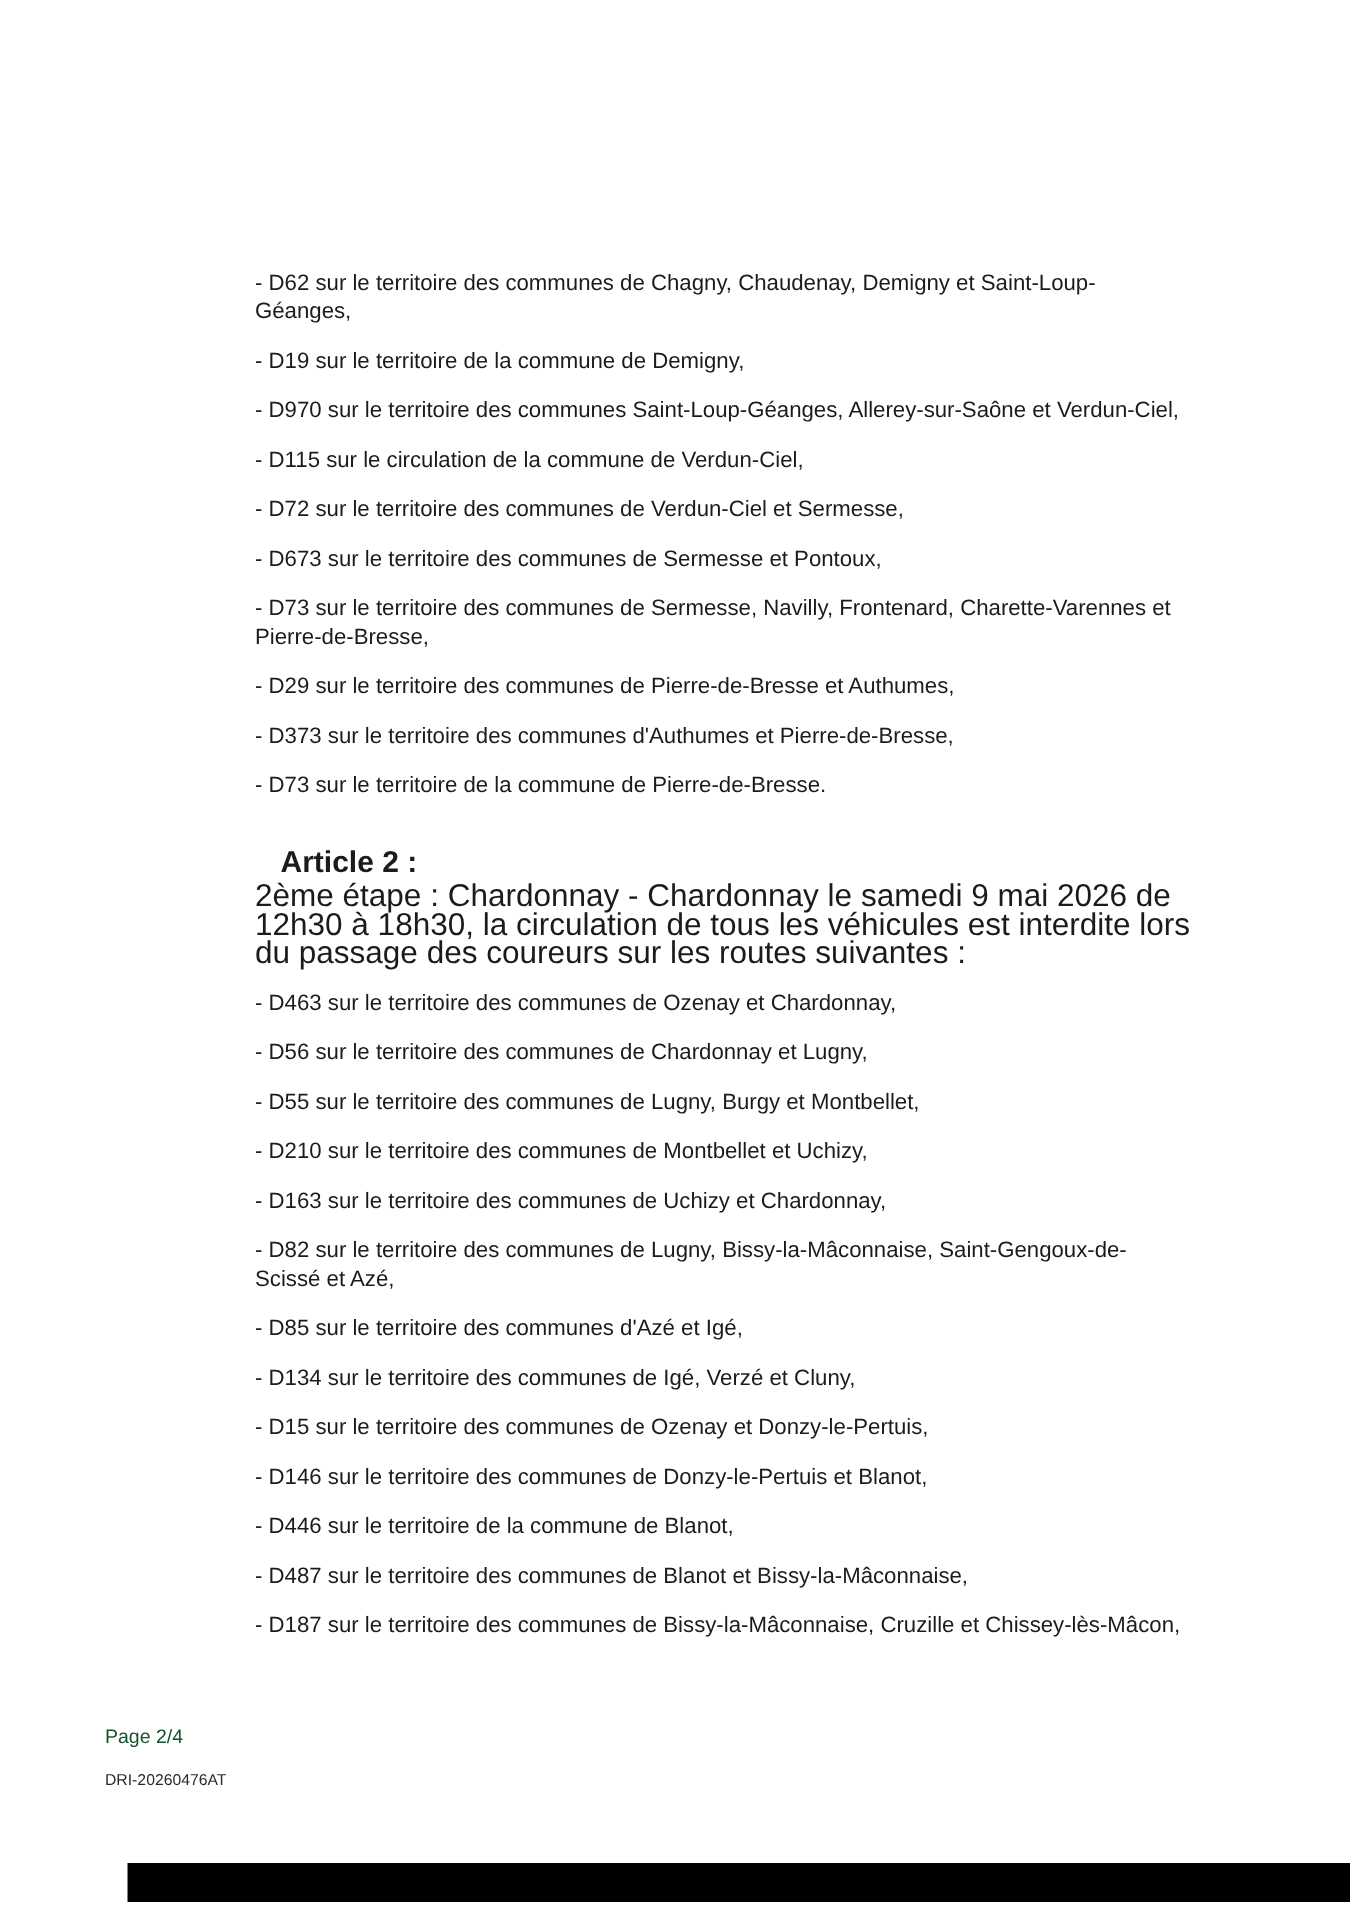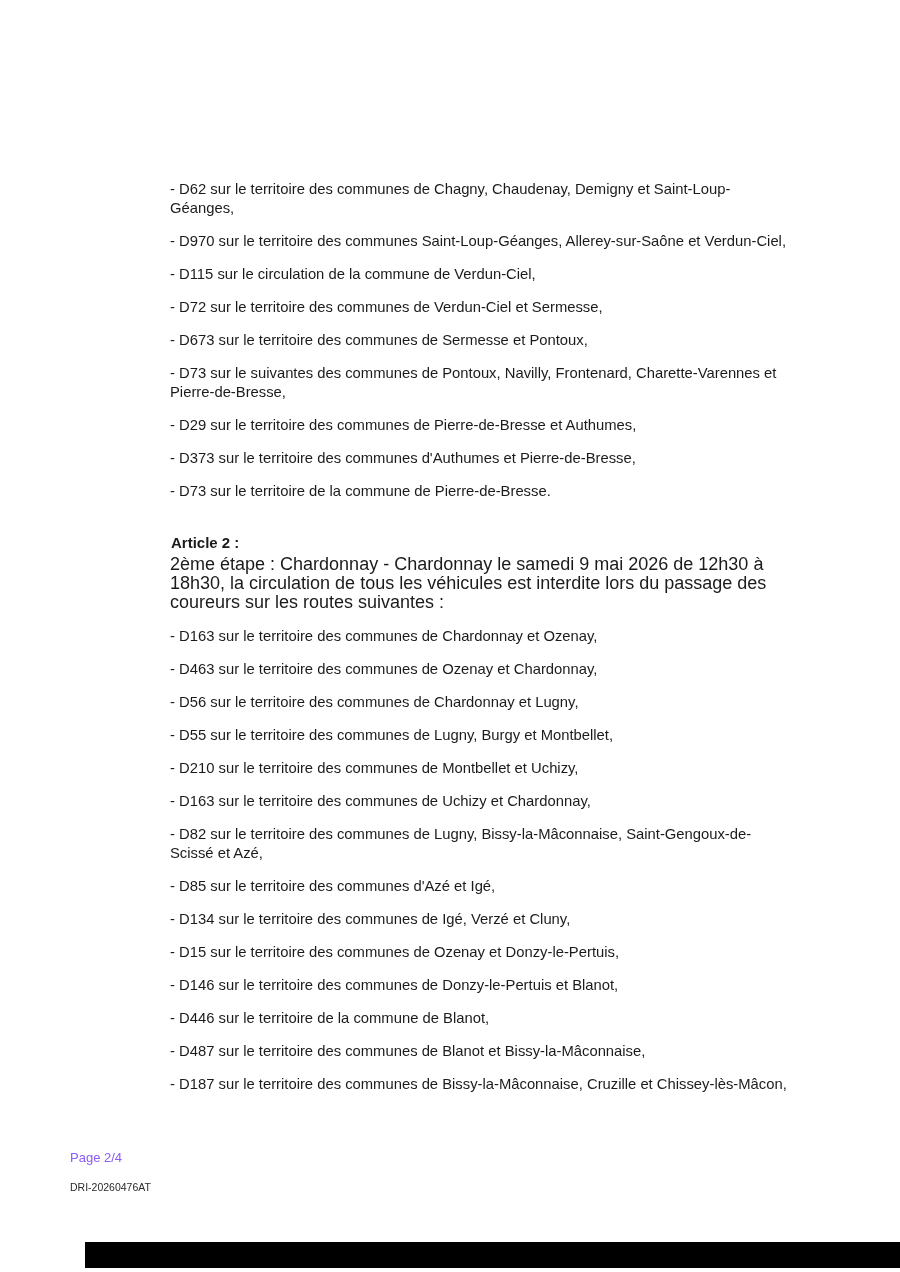--- a/index.html
+++ b/index.html
@@ -21,37 +21,37 @@
     left: 170px;
     top: 180px;
     width: 624px;
   }
   .road-item {
     margin: 0 0 14px 0;
     font-size: 14.8px;
     line-height: 19px;
   }
   .article-heading {
-    margin: 32px 0 3px 1px;
-    font-size: 15px;
+    margin: 32px 0 3px 17px;
+    font-size: 20px;
     line-height: 19px;
     font-weight: bold;
   }
   .article-intro {
     margin: 0 0 15px 0;
-    font-size: 18px;
+    font-size: 21px;
     line-height: 19px;
   }
   .footer-page {
     position: absolute;
     left: 70px;
     top: 1150px;
     font-size: 13px;
     line-height: 15px;
-    color: #8b5cf6;
+    color: #14532d;
   }
   .footer-ref {
     position: absolute;
     left: 70px;
     top: 1181px;
     font-size: 10.5px;
     line-height: 12px;
     color: #2a2a2a;
   }
   .scan-bar {
@@ -64,33 +64,33 @@
   }
 </style>
 </head>
 <body>
 
 <div class="page">
 
   <div class="content">
 
     <p class="road-item">- D62 sur le territoire des communes de Chagny, Chaudenay, Demigny et Saint-Loup-Géanges,</p>
+    <p class="road-item">- D19 sur le territoire de la commune de Demigny,</p>
     <p class="road-item">- D970 sur le territoire des communes Saint-Loup-Géanges, Allerey-sur-Saône et Verdun-Ciel,</p>
     <p class="road-item">- D115 sur le circulation de la commune de Verdun-Ciel,</p>
     <p class="road-item">- D72 sur le territoire des communes de Verdun-Ciel et Sermesse,</p>
     <p class="road-item">- D673 sur le territoire des communes de Sermesse et Pontoux,</p>
-    <p class="road-item">- D73 sur le suivantes des communes de Pontoux, Navilly, Frontenard, Charette-Varennes et Pierre-de-Bresse,</p>
+    <p class="road-item">- D73 sur le territoire des communes de Sermesse, Navilly, Frontenard, Charette-Varennes et Pierre-de-Bresse,</p>
     <p class="road-item">- D29 sur le territoire des communes de Pierre-de-Bresse et Authumes,</p>
     <p class="road-item">- D373 sur le territoire des communes d'Authumes et Pierre-de-Bresse,</p>
     <p class="road-item">- D73 sur le territoire de la commune de Pierre-de-Bresse.</p>
 
     <p class="article-heading">Article 2 :</p>
     <p class="article-intro">2ème étape : Chardonnay - Chardonnay le samedi 9 mai 2026 de 12h30 à 18h30, la circulation de tous les véhicules est interdite lors du passage des coureurs sur les routes suivantes :</p>
 
-    <p class="road-item">- D163 sur le territoire des communes de Chardonnay et Ozenay,</p>
     <p class="road-item">- D463 sur le territoire des communes de Ozenay et Chardonnay,</p>
     <p class="road-item">- D56 sur le territoire des communes de Chardonnay et Lugny,</p>
     <p class="road-item">- D55 sur le territoire des communes de Lugny, Burgy et Montbellet,</p>
     <p class="road-item">- D210 sur le territoire des communes de Montbellet et Uchizy,</p>
     <p class="road-item">- D163 sur le territoire des communes de Uchizy et Chardonnay,</p>
     <p class="road-item">- D82 sur le territoire des communes de Lugny, Bissy-la-Mâconnaise, Saint-Gengoux-de-Scissé et Azé,</p>
     <p class="road-item">- D85 sur le territoire des communes d'Azé et Igé,</p>
     <p class="road-item">- D134 sur le territoire des communes de Igé, Verzé et Cluny,</p>
     <p class="road-item">- D15 sur le territoire des communes de Ozenay et Donzy-le-Pertuis,</p>
     <p class="road-item">- D146 sur le territoire des communes de Donzy-le-Pertuis et Blanot,</p>

